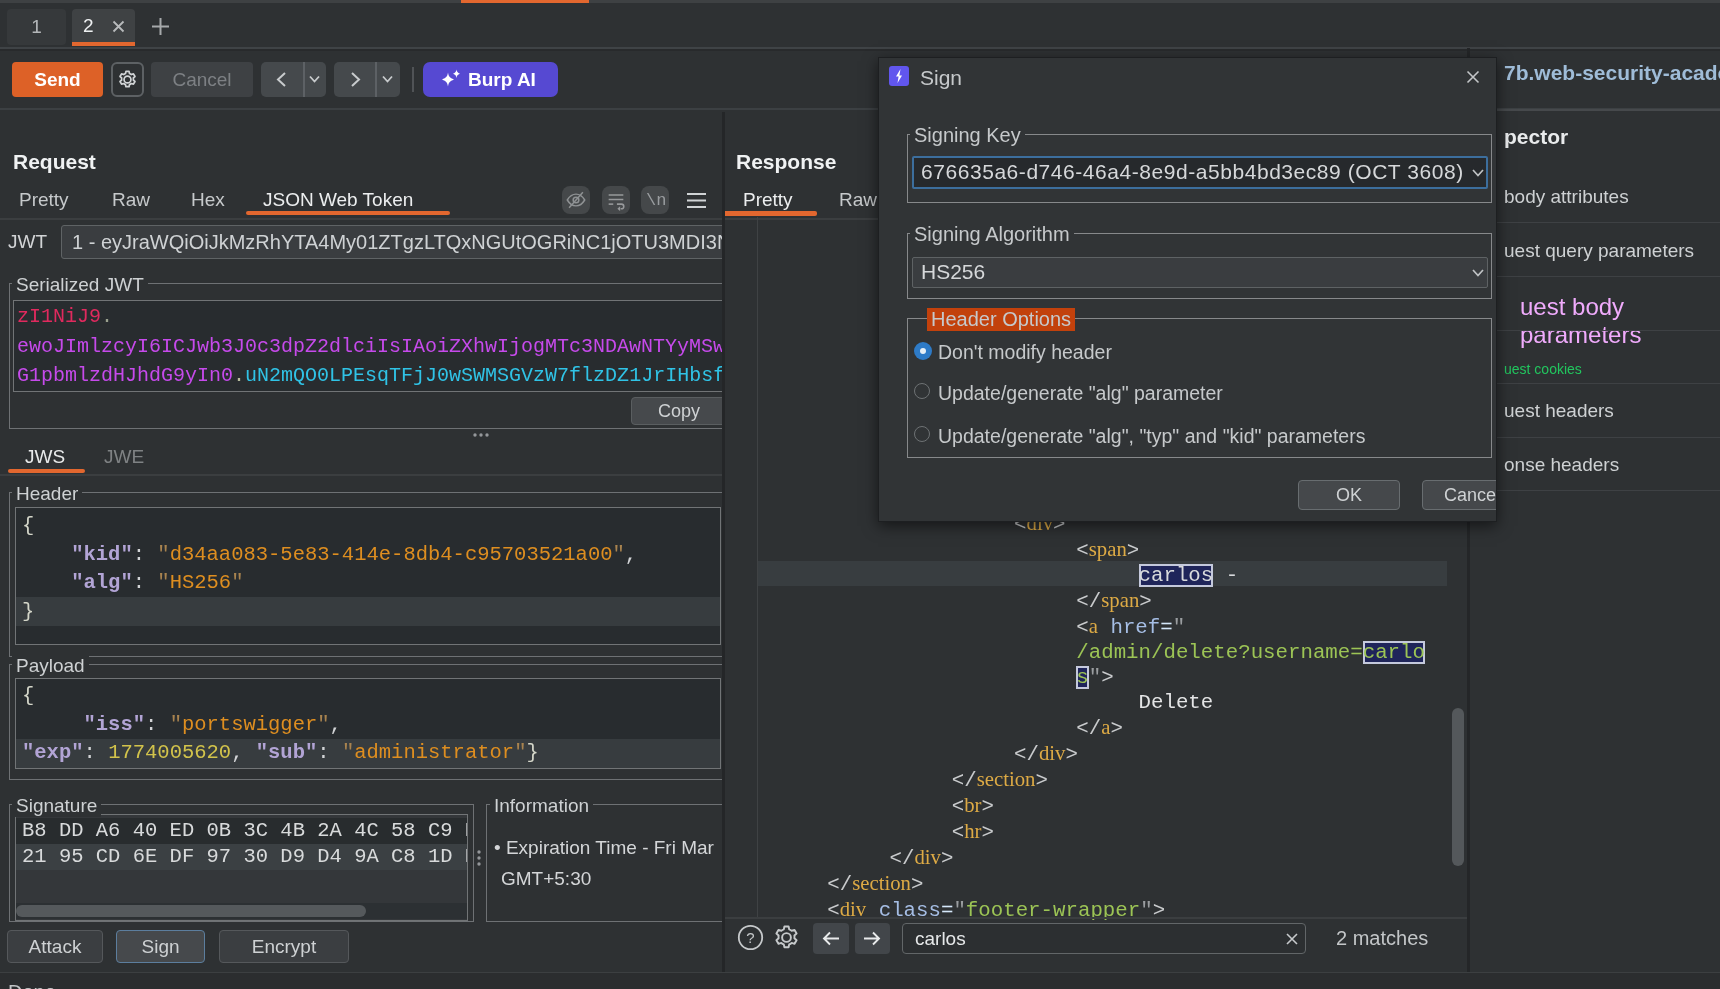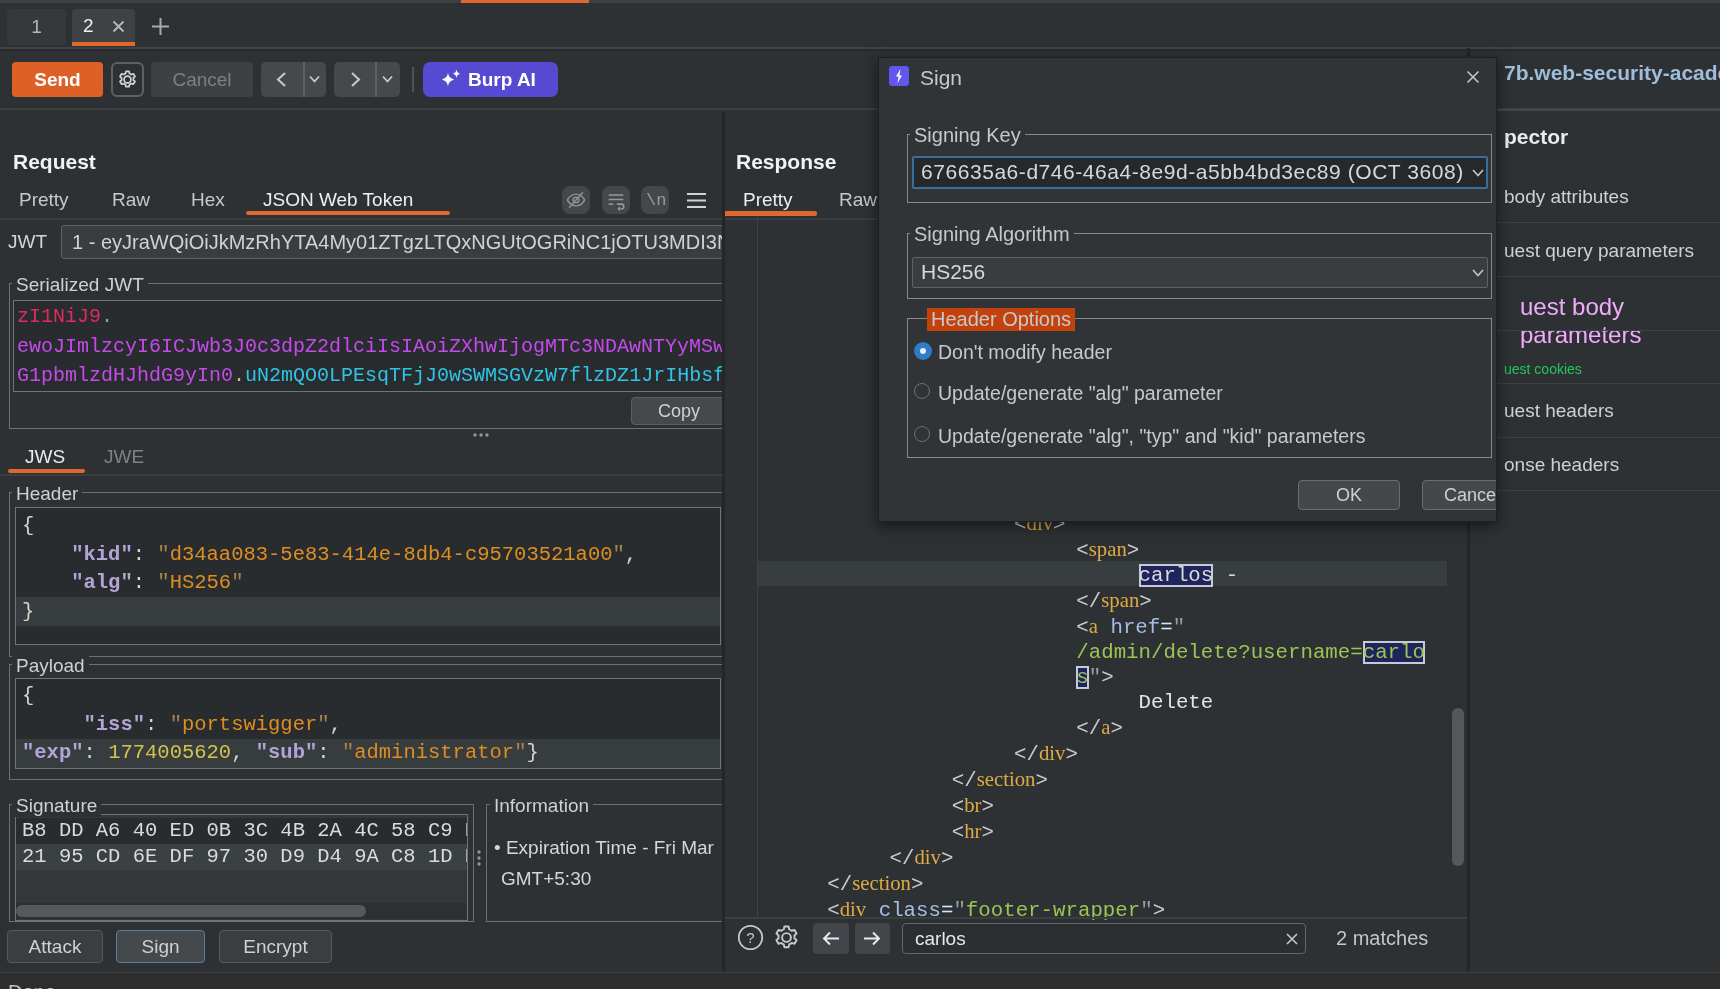--- a/index.html
+++ b/index.html
@@ -178,21 +178,21 @@
         </svg>
       </div>
 
   <div class="grp" style="left:486px;top:692px;width:254px;height:116px;"></div>
   <div class="grplbl" style="left:490px;top:683px;">Information</div>
   <div class="abs" style="left:494px;top:724px;width:230px;font-size:19px;line-height:24px;color:#d4d6d8;white-space:nowrap;">• Expiration Time - Fri Mar</div>
   <div class="abs" style="left:501px;top:748px;font-size:19px;color:#d4d6d8;margin-top:8px;">GMT+5:30</div>
 
   <div class="btn" style="left:7px;top:818px;width:96px;height:33px;font-size:19px;">Attack</div>
   <div class="btn" style="left:116px;top:818px;width:89px;height:33px;background:#46494c;border:1.5px solid #5c7e9e;font-size:19px;">Sign</div>
-  <div class="btn" style="left:219px;top:818px;width:113px;height:33px;font-size:19px;">Encrypt</div>
+  <div class="btn" style="left:219px;top:818px;width:130px;height:33px;font-size:19px;">Encrypt</div>
 </div>
 
 <div class="abs" id="mp" style="left:725px;top:112px;width:742px;height:859.5px;overflow:hidden;">
   <div class="abs b" style="left:11px;top:38px;font-size:21px;color:#f0f2f3;">Response</div>
   <div class="abs" style="left:18px;top:77px;font-size:19px;color:#eceeef;">Pretty</div>
   <div class="abs" style="left:114px;top:77px;font-size:19px;color:#c6c9cb;">Raw</div>
   <div class="abs" style="left:0;top:99px;width:92px;height:4.5px;background:#e2672f;border-radius:0 2px 2px 0;"></div>
   <div class="abs" style="left:0;top:106px;width:742px;height:1.5px;background:#3b3e40;"></div>
 
   <div class="abs" style="left:33px;top:448.5px;width:689px;height:25px;background:#383d40;"></div>

